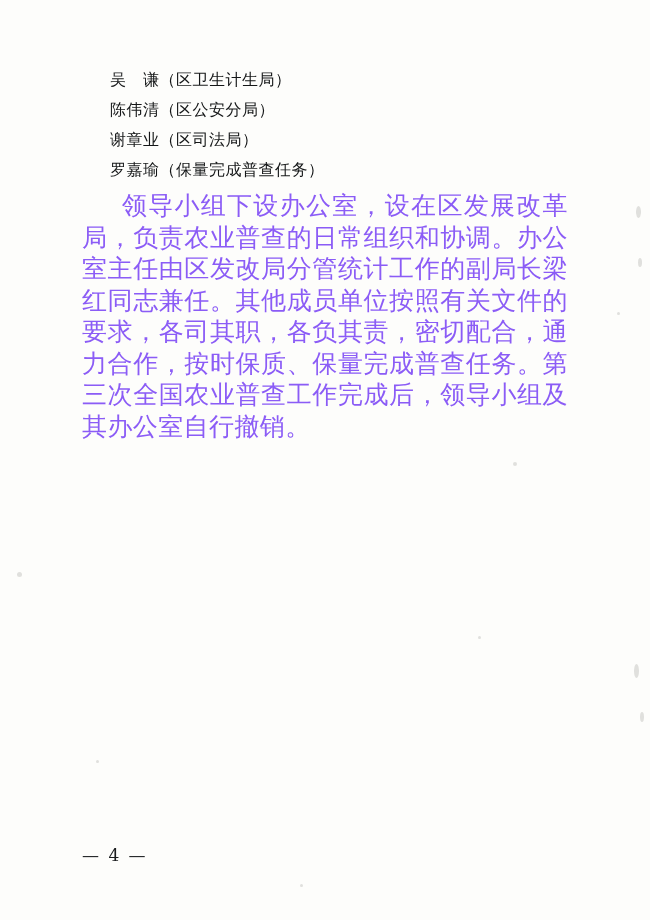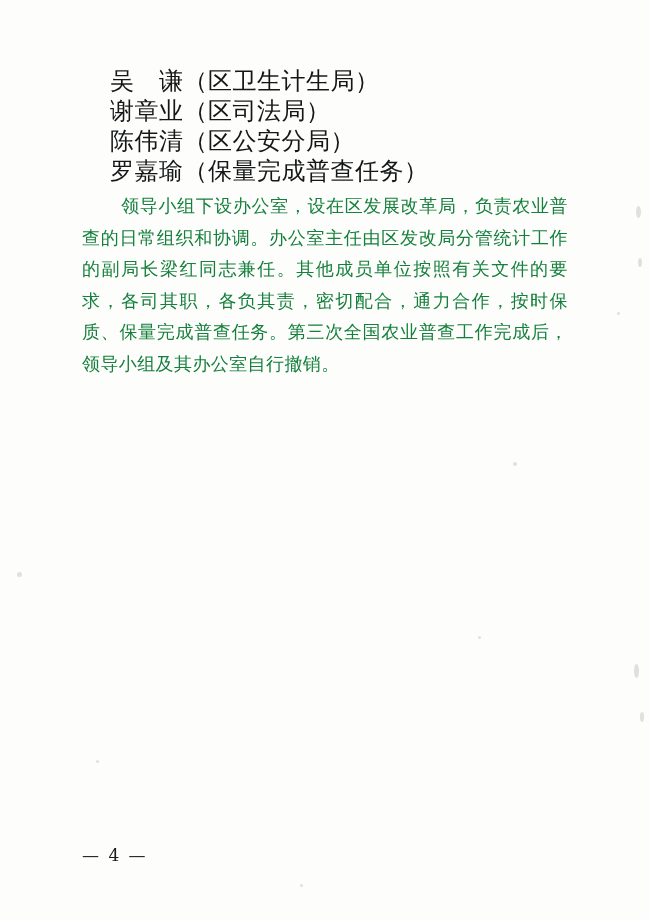--- a/index.html
+++ b/index.html
@@ -28,35 +28,36 @@
     border-radius: 50%;
     opacity: 0.55;
   }
   .content {
     position: absolute;
     left: 82px;
     top: 66px;
     width: 486px;
   }
   .name-line {
-    font-size: 24px;
+    font-size: 16px;
     line-height: 30px;
     letter-spacing: 0.5px;
     padding-left: 28px;
     white-space: pre;
     color: #141617;
+    font-family: Liberation Mono, monospace;
   }
   .para {
-    font-size: 18px;
+    font-size: 25px;
     line-height: 31.5px;
     letter-spacing: 0.4px;
     text-align: justify;
     text-justify: inter-ideograph;
     margin-top: 4px;
-    color: #15803d;
+    color: #8b5cf6;
   }
   .para .indent {
     display: inline-block;
     width: 39px;
   }
   .page-number-wrap {
     position: absolute;
     left: 82px;
     top: 845px;
     font-size: 17px;
@@ -77,22 +78,22 @@
   <div class="speckle" style="left:17px; top:572px; width:5px; height:5px;"></div>
   <div class="speckle" style="left:634px; top:664px; width:5px; height:14px;"></div>
   <div class="speckle" style="left:640px; top:712px; width:4px; height:10px;"></div>
   <div class="speckle" style="left:478px; top:636px; width:3px; height:3px;"></div>
   <div class="speckle" style="left:96px; top:760px; width:3px; height:3px;"></div>
   <div class="speckle" style="left:300px; top:884px; width:3px; height:3px;"></div>
 
   <div class="content">
 
     <div class="name-line">吴　谦（区卫生计生局）</div>
+    <div class="name-line">陈伟清（区公安分局）</div>
     <div class="name-line">谢章业（区司法局）</div>
-    <div class="name-line">陈伟清（区公安分局）</div>
     <div class="name-line">罗嘉瑜（保量完成普查任务）</div>
 
     <div class="para"><span class="indent"></span><span>领导小组下设办公室，设在区发展改革局，负责农业普查的日常组织和协调。办公室主任由区发改局分管统计工作的副局长梁红同志兼任。其他成员单位按照有关文件的要求，各司其职，各负其责，密切配合，通力合作，按时保质、保量完成普查任务。第三次全国农业普查工作完成后，领导小组及其办公室自行撤销。</span></div>
 
   </div>
 
   <div class="page-number-wrap">— 4 —</div>
 
 </div>
 

